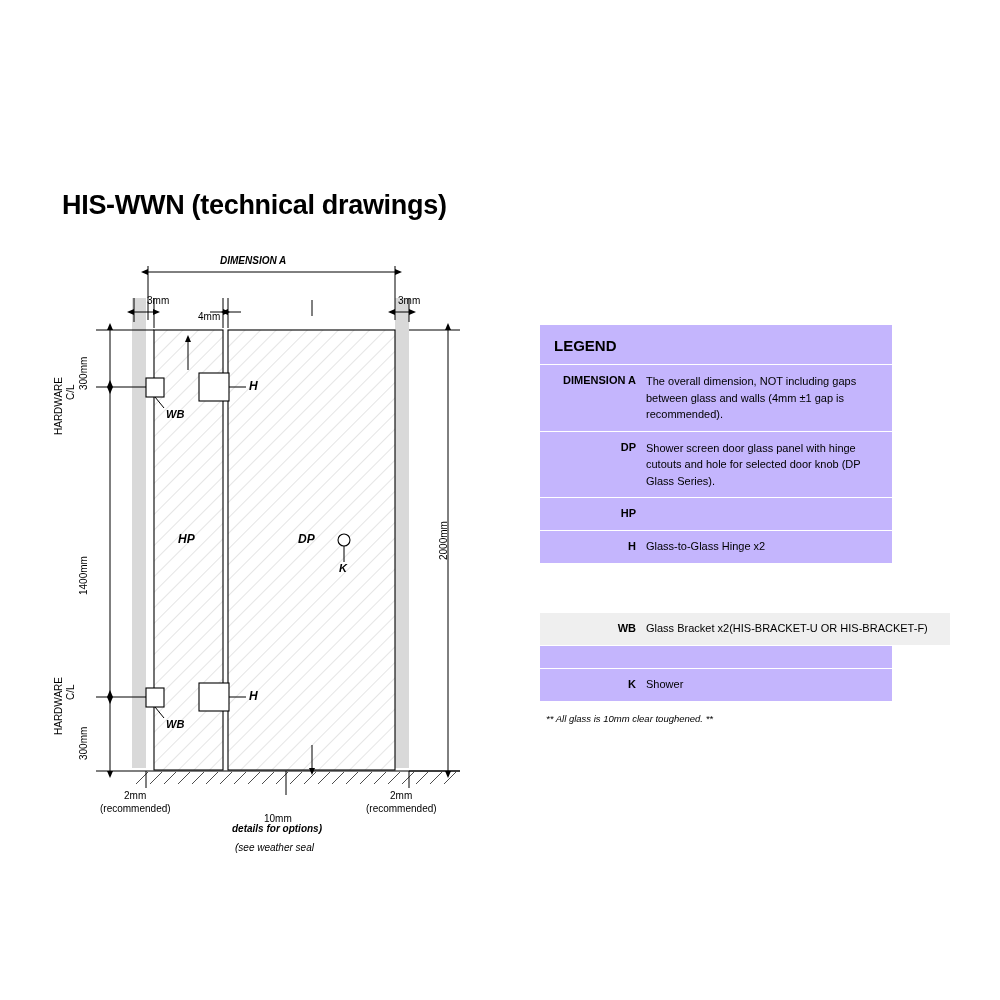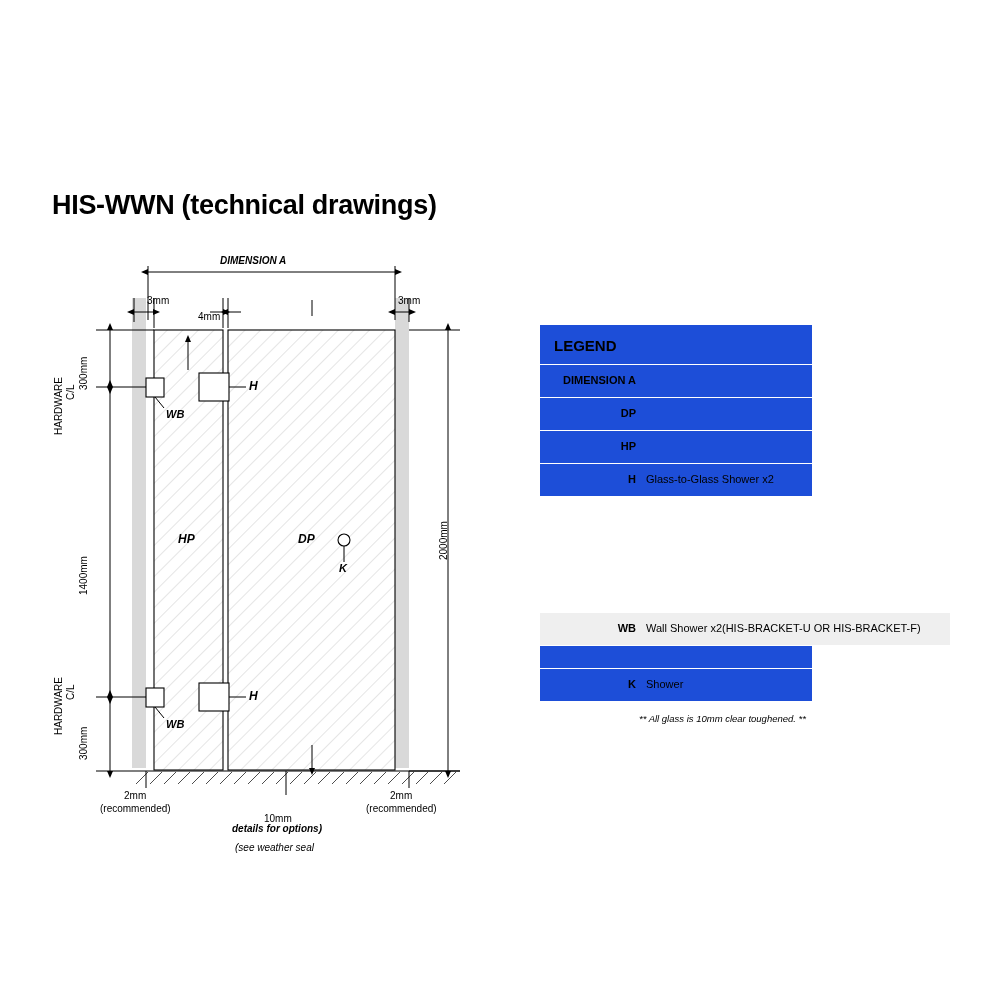--- a/index.html
+++ b/index.html
@@ -17,21 +17,21 @@
   }
   #page {
     position: absolute;
     left: 0; top: 0;
     width: 1000px; height: 1000px;
   }
 
   
   .title {
     position: absolute;
-    left: 52px;
+    left: 62px;
     top: 190px;
     font-size: 27px;
     font-weight: bold;
     letter-spacing: -0.3px;
     white-space: nowrap;
   }
 
   
   .drawing {
     position: absolute;
@@ -53,22 +53,22 @@
   .vert {
     transform: rotate(-90deg);
     transform-origin: left top;
   }
 
   
   .legend {
     position: absolute;
     left: 540px;
     top: 325px;
-    width: 272px;
-    background: #1d4ed8;
+    width: 352px;
+    background: #c4b5fd;
     font-size: 11px;
   }
   .legend-title {
     font-size: 15px;
     font-weight: bold;
     padding: 12px 14px 10px 14px;
   }
   .legend-row {
     display: flex;
     align-items: flex-start;
@@ -86,21 +86,21 @@
   }
   .legend-row .desc {
     font-size: 11px;
     line-height: 1.45;
     padding-right: 6px;
   }
   .legend-row.tall .desc { line-height: 1.5; }
   .legend-foot {
     font-size: 9.5px;
     font-style: italic;
-    text-align: right;
+    text-align: left;
     padding: 12px 6px 12px 6px;
     background: #ffffff;
   }
   .legend-wide {
     position: absolute;
     left: 540px;
     width: 410px;
   }
   .spacer-row {
     height: 22px;
@@ -249,40 +249,42 @@
 
     <div class="lbl" style="left:330px; top:540px;">2mm</div>
     <div class="lbl" style="left:306px; top:553px;">(recommended)</div>
   </div>
 
   <div class="legend">
     <div class="legend-title">LEGEND</div>
 
     <div class="legend-row tall">
       <div class="key">DIMENSION A</div>
+      <div class="desc">The overall dimension, NOT including gaps between glass and walls (4mm ±1 gap is recommended).</div>
     </div>
 
     <div class="legend-row tall">
       <div class="key">DP</div>
+      <div class="desc">Shower screen door glass panel with hinge cutouts and hole for selected door knob (DP Glass Series).</div>
     </div>
 
     <div class="legend-row tall">
       <div class="key">HP</div>
     </div>
 
     <div class="legend-row">
       <div class="key">H</div>
-      <div class="desc">Glass-to-Glass Shower x2</div>
+      <div class="desc">Glass-to-Glass Hinge x2</div>
     </div>
   </div>
 
   <div class="legend-wide" style="top:612px; background:#efefef;">
     <div class="legend-row">
       <div class="key">WB</div>
-      <div class="desc">Wall Shower x2(HIS-BRACKET-U OR HIS-BRACKET-F)</div>
+      <div class="desc">Glass Bracket x2(HIS-BRACKET-U OR HIS-BRACKET-F)</div>
     </div>
   </div>
 
   <div class="legend" style="top:645px;">
     <div class="spacer-row"></div>
     <div class="legend-row">
       <div class="key">K</div>
       <div class="desc">Shower</div>
     </div>
     <div class="legend-foot">** All glass is 10mm clear toughened. **</div>

